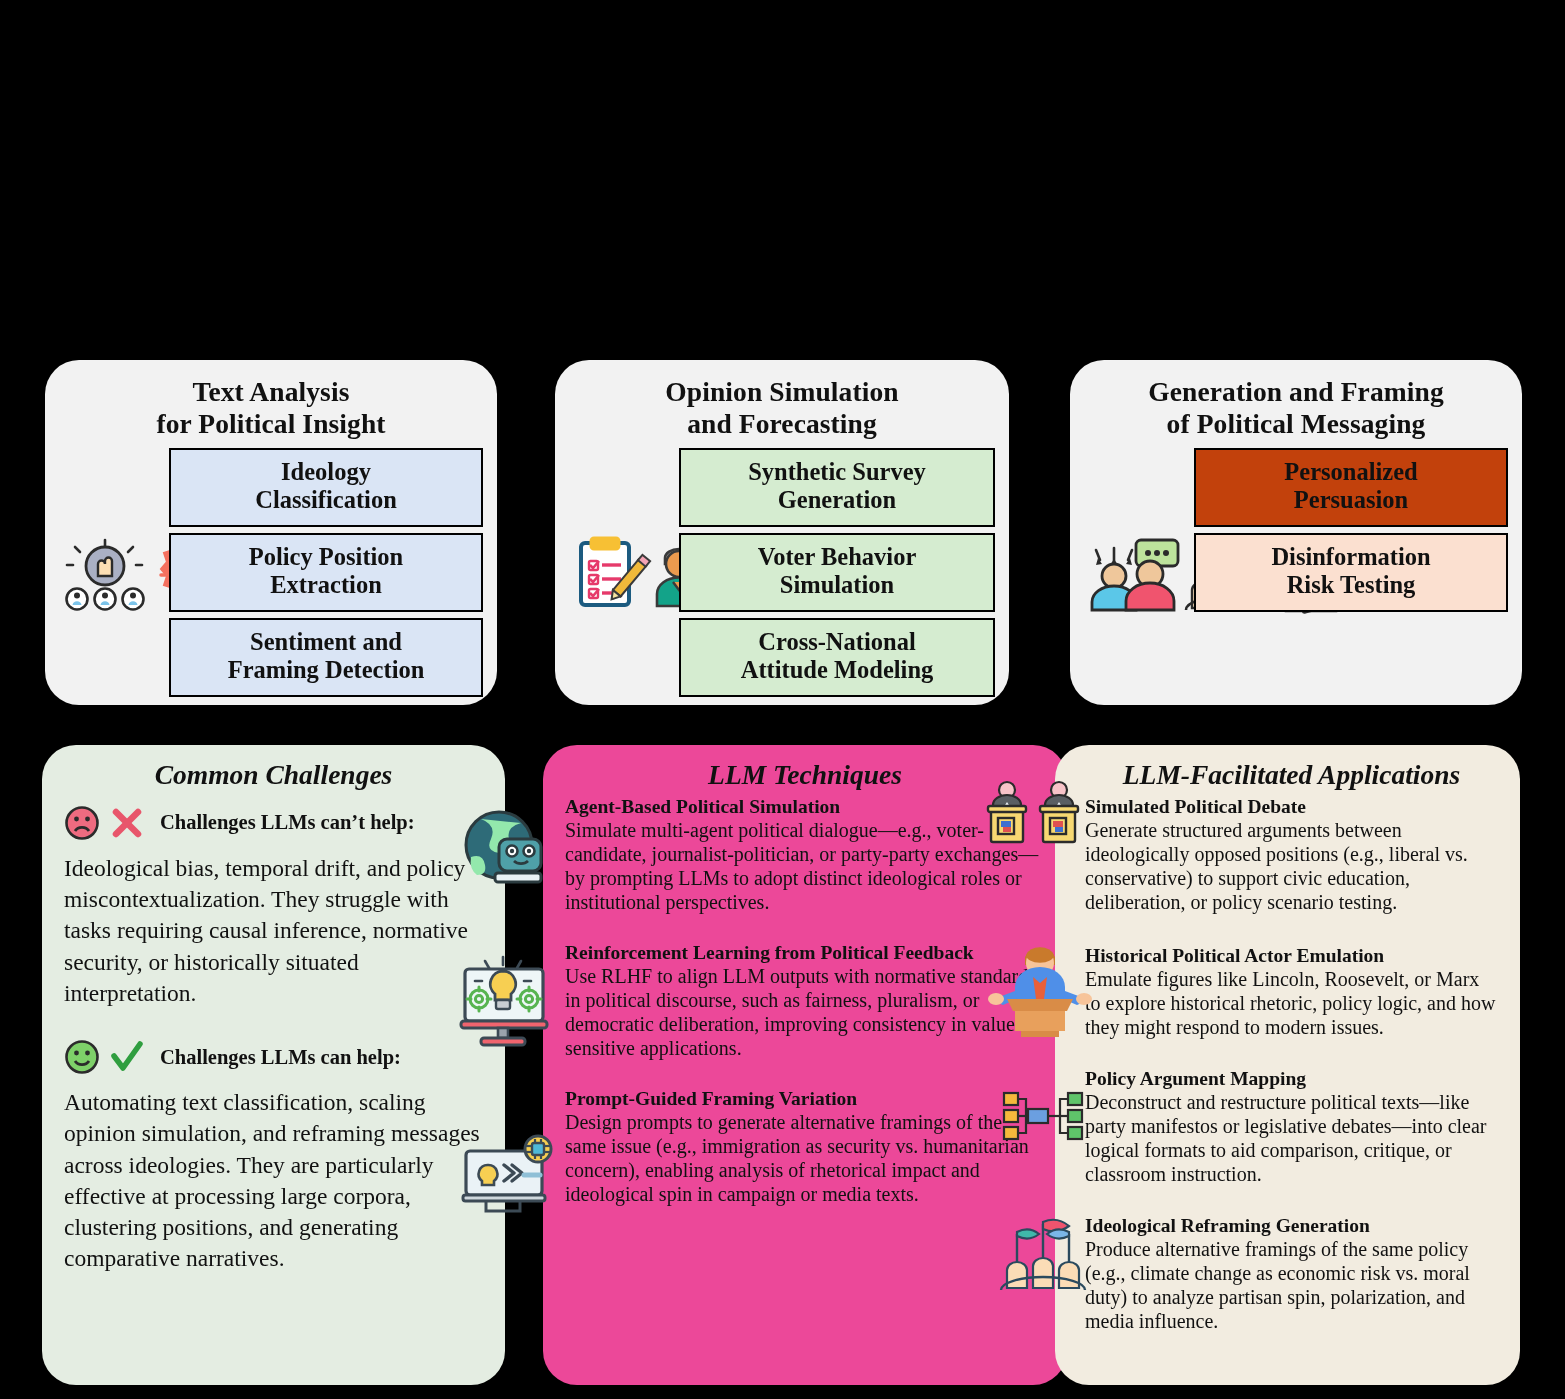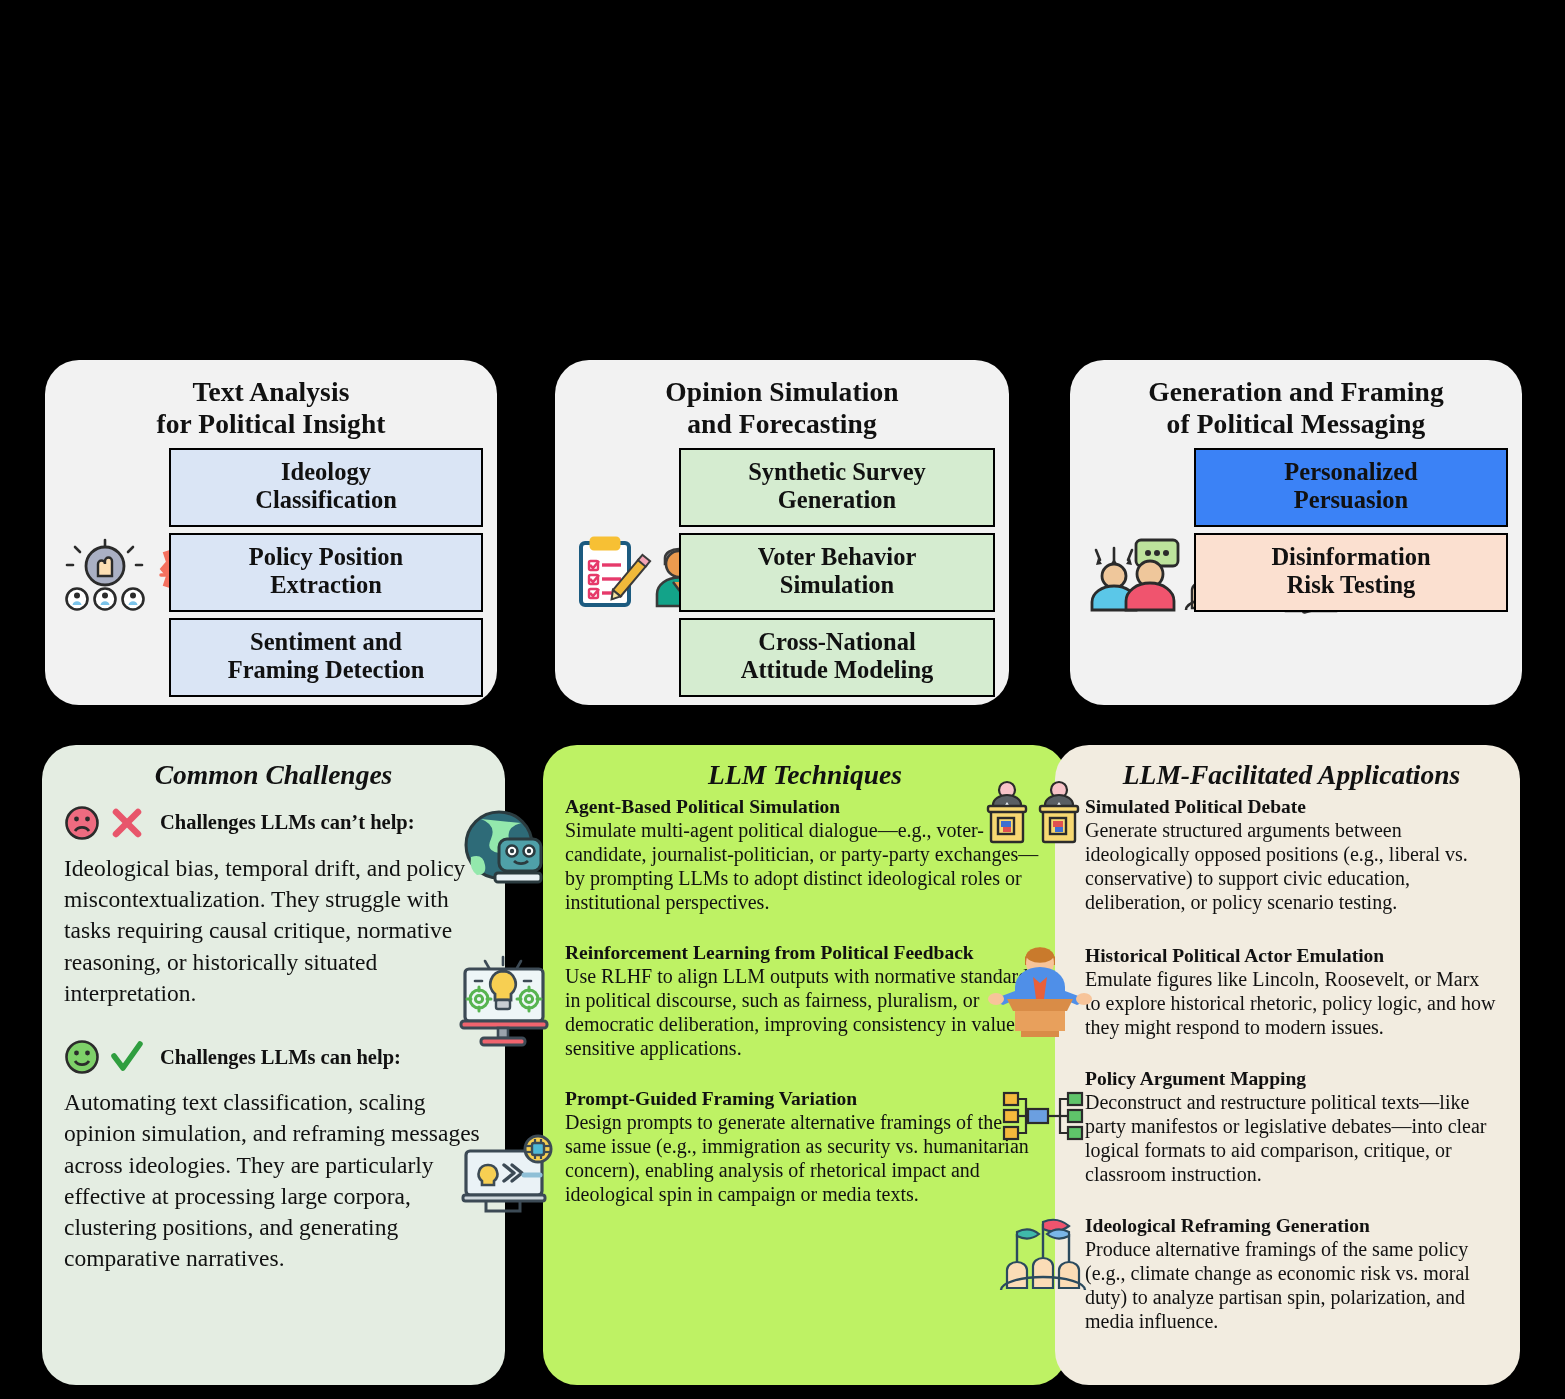--- a/index.html
+++ b/index.html
@@ -283,21 +283,21 @@
               <line x1="15" y1="69" x2="38" y2="69"></line>
           </g>
           <g transform="rotate(-15 46 62)">
             <rect x="22" y="52" width="50" height="20" rx="2" fill="#f0546e" stroke="#2b2b2b" stroke-width="2.6"></rect>
             <text x="47" y="67" font-family="'Liberation Sans',sans-serif" font-size="15" font-weight="bold" fill="#fff" text-anchor="middle">FAKE</text>
           </g>
         </svg>
       </div>
     </div>
     <div class="box-col">
-      <div class="item-box" style="background:#3b82f6">
+      <div class="item-box" style="background:#c2410c">
         <span><span>Personalized</span><br>
         <span>Persuasion</span></span>
       </div>
       <div class="item-box" style="background:#fbe0d0">
         <span><span>Disinformation</span><br>
         <span>Risk Testing</span></span>
       </div>
     </div>
   </div>
 </div>
@@ -317,42 +317,42 @@
     <span>
       <svg width="34" height="34" viewBox="0 0 34 34">
         <g stroke="#e8566b" stroke-width="6.5" stroke-linecap="round">
           <line x1="6" y1="6" x2="28" y2="28"></line>
             <line x1="28" y1="6" x2="6" y2="28"></line>
         </g>
       </svg>
     </span>
     <span class="lbl">Challenges LLMs can’t help:</span>
   </div>
-  <div class="cc-text">Ideological bias, temporal drift, and policy miscontextualization. They struggle with tasks requiring causal critique, normative reasoning, or historically situated interpretation.</div>
+  <div class="cc-text">Ideological bias, temporal drift, and policy miscontextualization. They struggle with tasks requiring causal inference, normative security, or historically situated interpretation.</div>
 
   <div class="cc-head" style="margin-top:30px;">
     <span>
       <svg width="36" height="36" viewBox="0 0 36 36">
         <circle cx="18" cy="18" r="15.5" fill="#7ed069" stroke="#2b2b2b" stroke-width="2.6"></circle>
         <circle cx="12.5" cy="14" r="2.4" fill="#2b2b2b"></circle>
           <circle cx="23.5" cy="14" r="2.4" fill="#2b2b2b"></circle>
         <path d="M11 22 a8 7 0 0 0 14 0" stroke="#2b2b2b" stroke-width="2.8" fill="none"></path>
       </svg>
     </span>
     <span>
       <svg width="34" height="34" viewBox="0 0 34 34">
         <path d="M4 16 L13 28 L30 4" fill="none" stroke="#2f9e3f" stroke-width="5.5" stroke-linecap="round" stroke-linejoin="round"></path>
       </svg>
     </span>
     <span class="lbl">Challenges LLMs can help:</span>
   </div>
   <div class="cc-text">Automating text classification, scaling opinion simulation, and reframing messages across ideologies. They are particularly effective at processing large corpora, clustering positions, and generating comparative narratives.</div>
 </div>
 
-<div class="panel bottom" style="left:543px;top:745px;width:524px;background:#bef264;">
+<div class="panel bottom" style="left:543px;top:745px;width:524px;background:#ec4899;">
   <div class="panel-title">LLM Techniques</div>
   <div class="blk" style="margin-top:2px;">
     <div class="blk-head">Agent-Based Political Simulation</div>
     <div class="blk-text">Simulate multi-agent political dialogue—e.g., voter-candidate, journalist-politician, or party-party exchanges—by prompting LLMs to adopt distinct ideological roles or institutional perspectives.</div>
   </div>
   <div class="blk" style="margin-top:27px;">
     <div class="blk-head">Reinforcement Learning from Political Feedback</div>
     <div class="blk-text">Use RLHF to align LLM outputs with normative standards in political discourse, such as fairness, pluralism, or democratic deliberation, improving consistency in value-sensitive applications.</div>
   </div>
   <div class="blk" style="margin-top:27px;">

